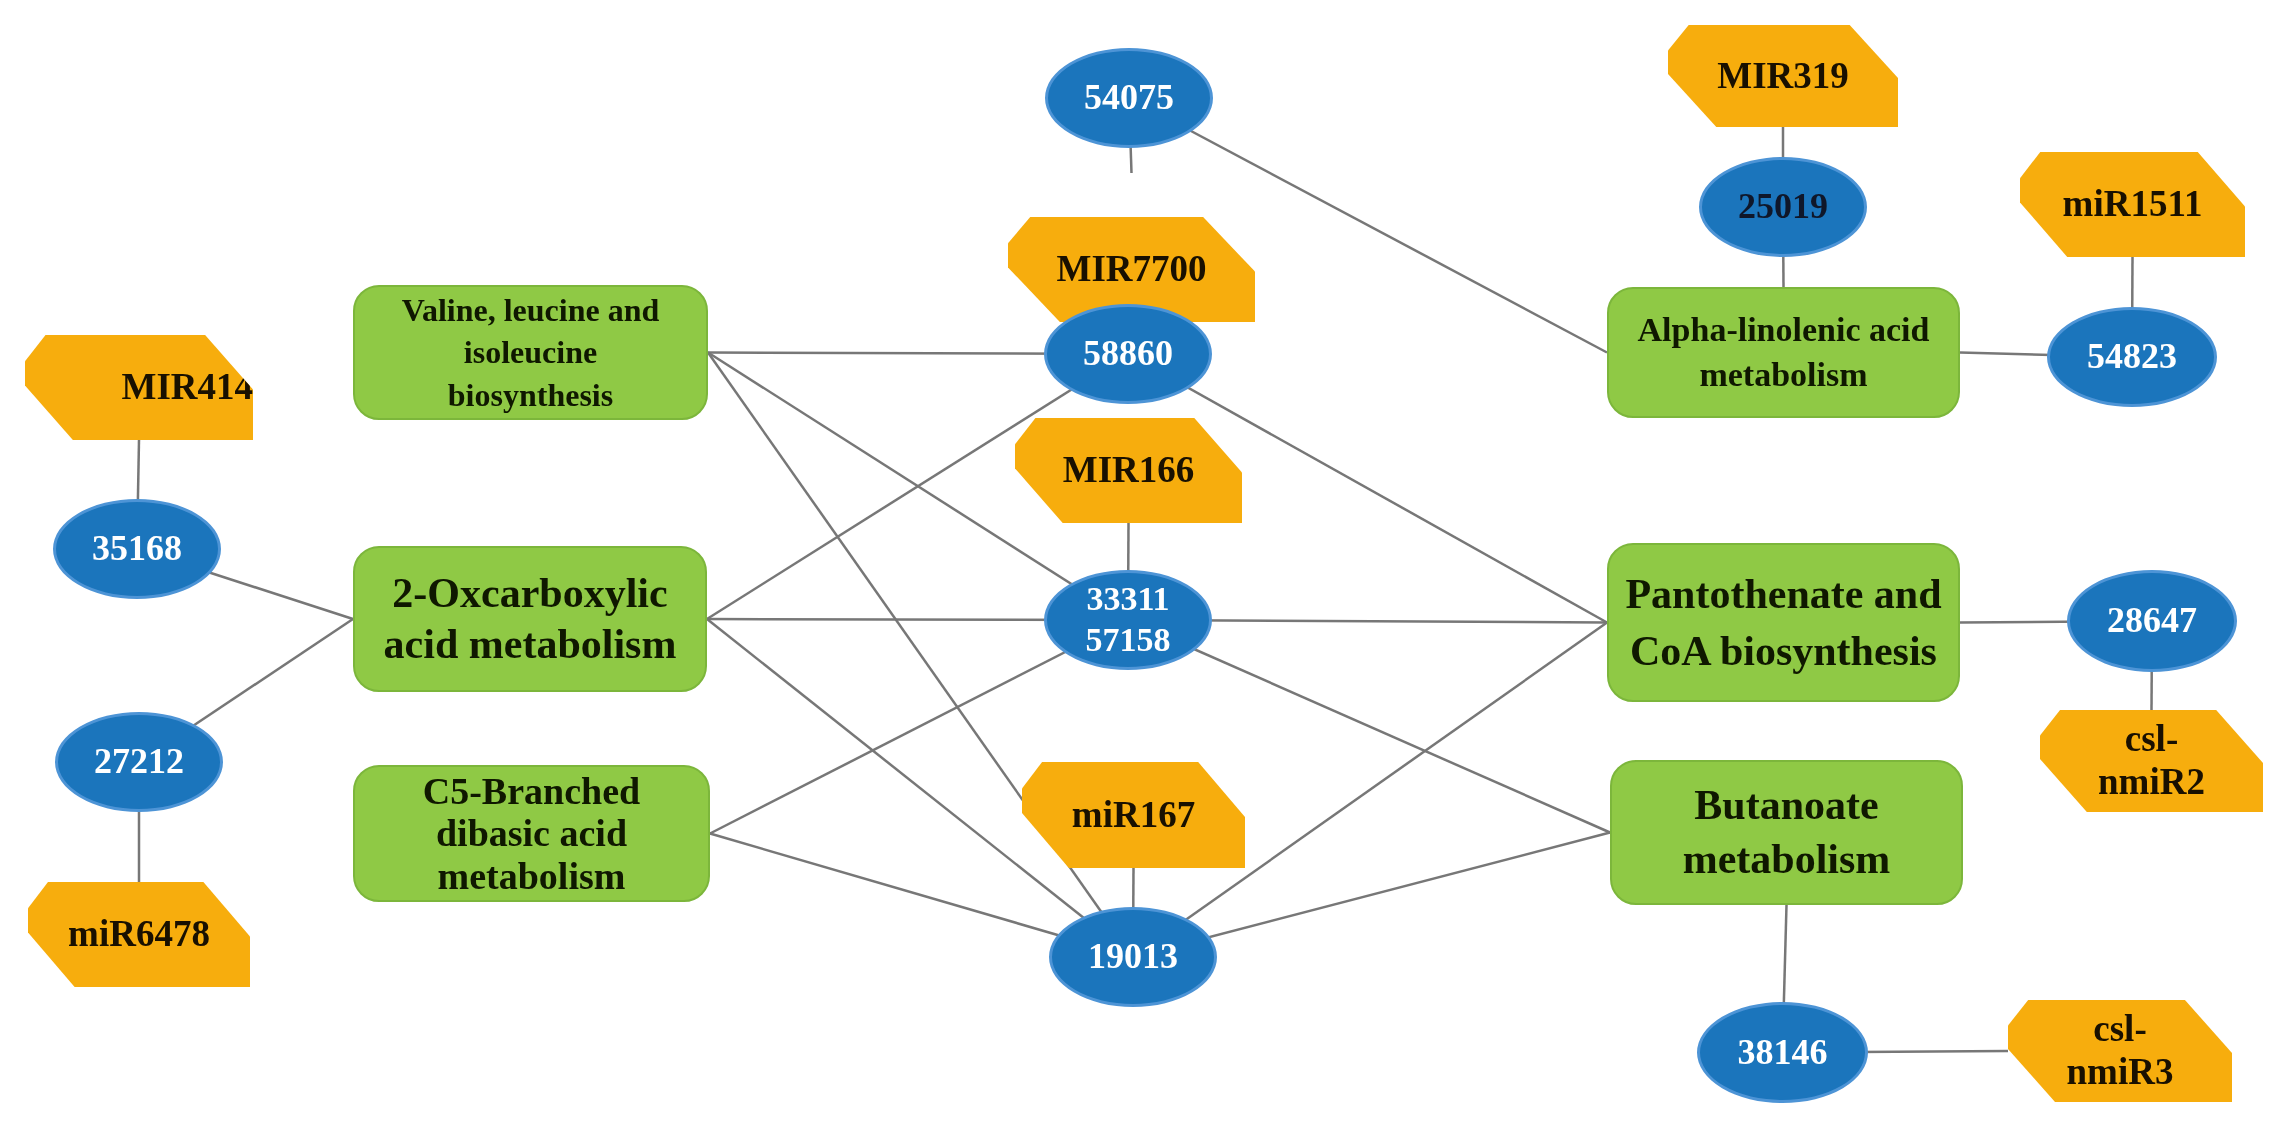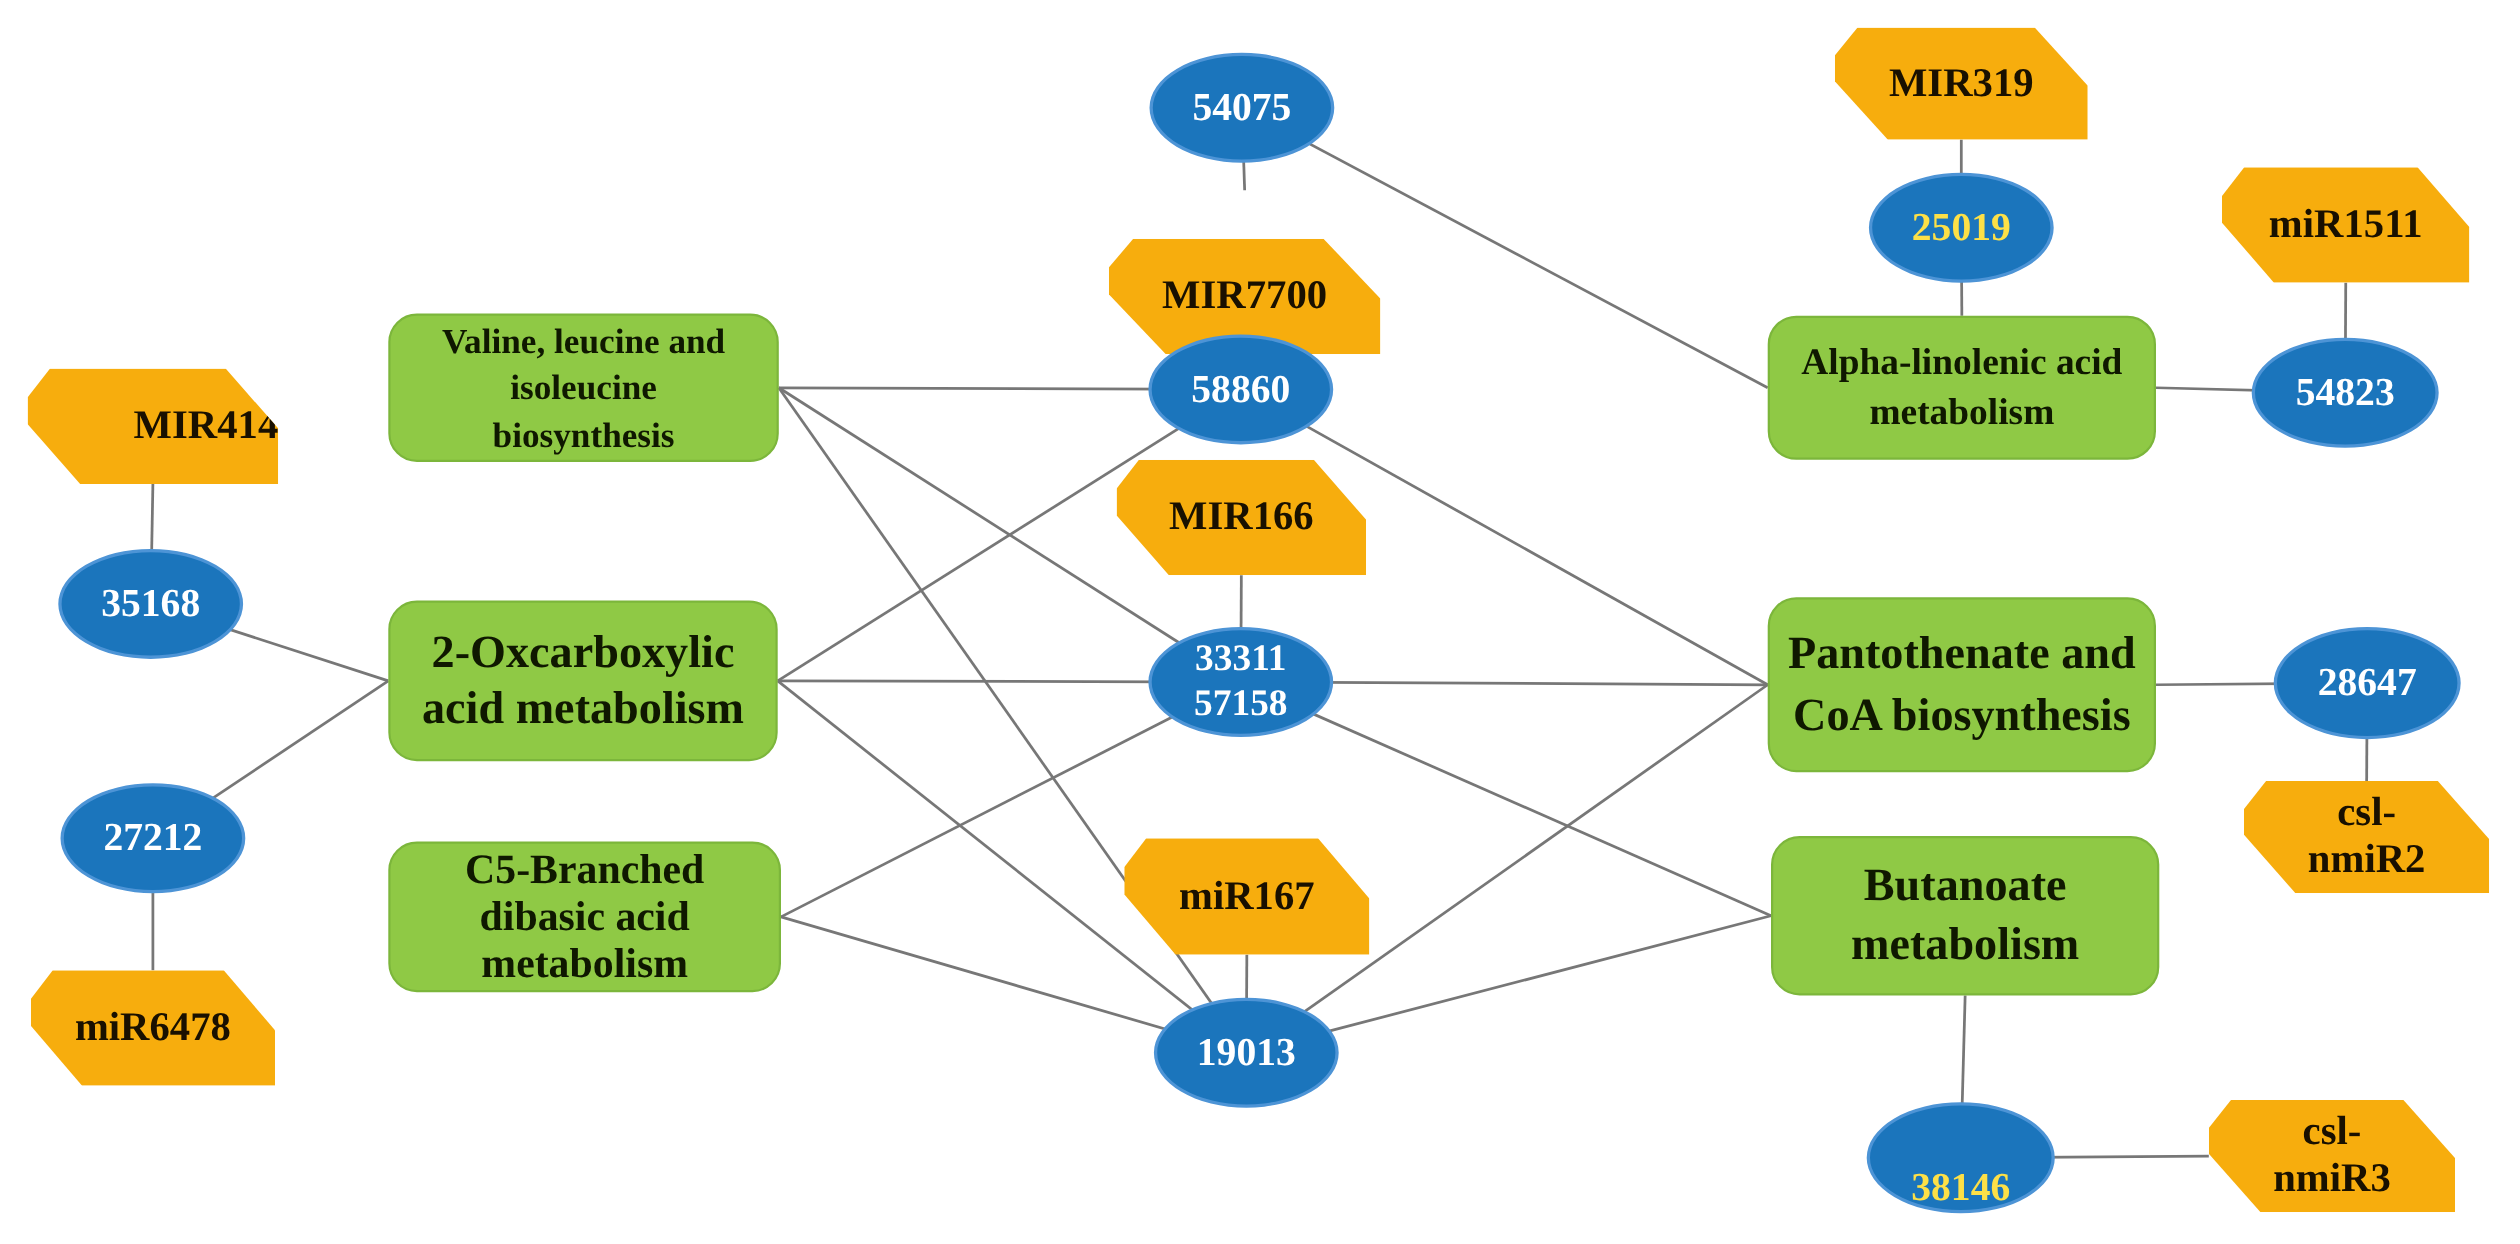--- a/index.html
+++ b/index.html
@@ -123,21 +123,21 @@
     </div>
     <div class="node mirna" style="left: 1022px; top: 762px; width: 223px; height: 106px; font-size: 37px; line-height: 1.1; background: rgb(247, 173, 13); color: rgb(25, 16, 0);">
       <span class="lbl">miR167</span>
     </div>
     <div class="node gene" style="left: 1049px; top: 907px; width: 168px; height: 100px; font-size: 36px; line-height: 1.1; background: rgb(27, 117, 188); border: 3px solid rgb(77, 148, 214); color: rgb(255, 255, 255);">
       <span class="lbl">19013</span>
     </div>
     <div class="node mirna" style="left: 1668px; top: 25px; width: 230px; height: 102px; font-size: 37px; line-height: 1.1; background: rgb(247, 173, 13); color: rgb(25, 16, 0);">
       <span class="lbl">MIR319</span>
     </div>
-    <div class="node gene" style="left: 1699px; top: 157px; width: 168px; height: 100px; font-size: 36px; line-height: 1.1; background: rgb(27, 117, 188); border: 3px solid rgb(77, 148, 214); color: #fde047;">
+    <div class="node gene" style="left: 1699px; top: 157px; width: 168px; height: 100px; font-size: 36px; line-height: 1.1; background: rgb(27, 117, 188); border: 3px solid rgb(77, 148, 214); color: #0f172a;">
       <span class="lbl">25019</span>
     </div>
     <div class="node mirna" style="left: 2020px; top: 152px; width: 225px; height: 105px; font-size: 37px; line-height: 1.1; background: rgb(247, 173, 13); color: rgb(25, 16, 0);">
       <span class="lbl">miR1511</span>
     </div>
     <div class="node pathway" style="left: 1607px; top: 287px; width: 353px; height: 131px; font-size: 34px; line-height: 1.3; background: rgb(143, 201, 69); border: 2px solid rgb(124, 182, 59); color: rgb(15, 24, 0);">
       <span class="lbl">Alpha-linolenic acid</span>
       <span class="lbl">metabolism</span>
     </div>
     <div class="node gene" style="left: 2047px; top: 307px; width: 170px; height: 100px; font-size: 36px; line-height: 1.1; background: rgb(27, 117, 188); border: 3px solid rgb(77, 148, 214); color: rgb(255, 255, 255);">
@@ -151,20 +151,20 @@
       <span class="lbl">28647</span>
     </div>
     <div class="node mirna" style="left: 2040px; top: 710px; width: 223px; height: 102px; font-size: 37px; line-height: 1.15; background: rgb(247, 173, 13); color: rgb(25, 16, 0);">
       <span class="lbl">csl-</span>
       <span class="lbl">nmiR2</span>
     </div>
     <div class="node pathway" style="left: 1610px; top: 760px; width: 353px; height: 145px; font-size: 42px; line-height: 1.28; background: rgb(143, 201, 69); border: 2px solid rgb(124, 182, 59); color: rgb(15, 24, 0);">
       <span class="lbl">Butanoate</span>
       <span class="lbl">metabolism</span>
     </div>
-    <div class="node gene" style="left: 1697px; top: 1002px; width: 171px; height: 101px; font-size: 36px; line-height: 1.1; background: rgb(27, 117, 188); border: 3px solid rgb(77, 148, 214); color: #fde047; justify-content: flex-end;">
+    <div class="node gene" style="left: 1697px; top: 1002px; width: 171px; height: 101px; font-size: 36px; line-height: 1.1; background: rgb(27, 117, 188); border: 3px solid rgb(77, 148, 214); color: #ffffff;">
       <span class="lbl">38146</span>
     </div>
     <div class="node mirna" style="left: 2008px; top: 1000px; width: 224px; height: 102px; font-size: 37px; line-height: 1.15; background: rgb(247, 173, 13); color: rgb(25, 16, 0);">
       <span class="lbl">csl-</span>
       <span class="lbl">nmiR3</span>
     </div>
   </div>
 
 </body></html>

